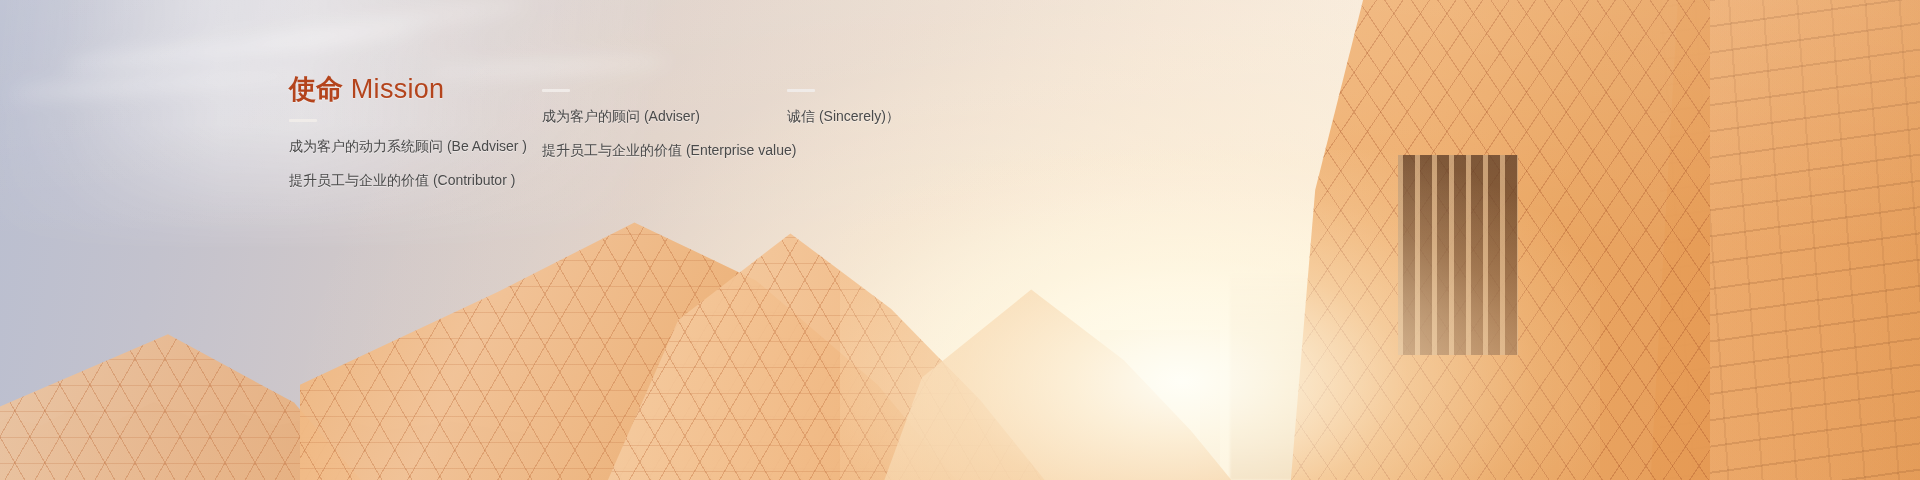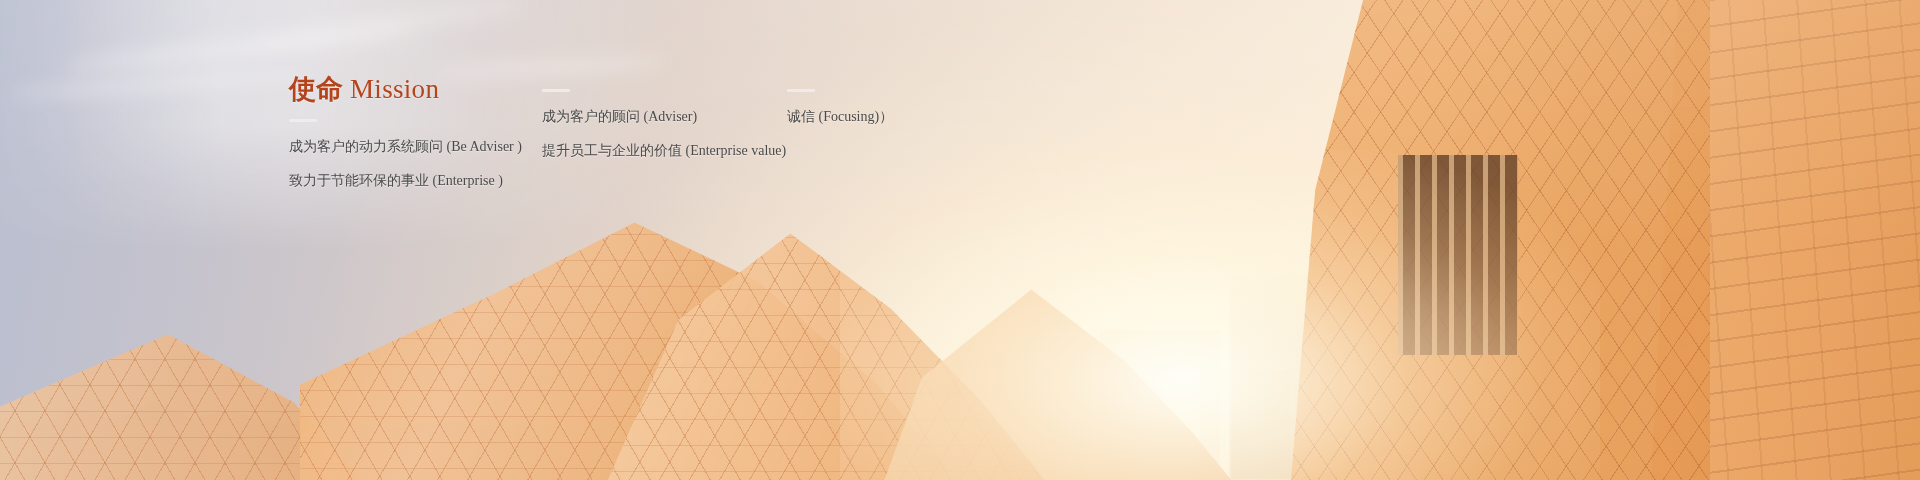--- a/index.html
+++ b/index.html
@@ -184,21 +184,21 @@
   .veil {
     position: absolute; left: 0; top: 0; width: 1920px; height: 250px;
     background: linear-gradient(180deg, rgba(255,255,255,0.10) 0%, rgba(255,255,255,0.04) 60%, rgba(255,255,255,0) 100%);
     pointer-events: none;
   }
 
   
   .content {
     position: absolute;
     left: 0; top: 0;
-    width: 1920px; height: 480px; font-family: Liberation Serif, serif;
+    width: 1920px; height: 480px;
   }
   .col { position: absolute; top: 74px; }
   .col-mission { left: 289px; }
   .col-desire  { left: 542px; }
   .col-values  { left: 787px; }
 
   .heading {
     margin: 0;
     font-size: 27px;
     font-weight: 700;
@@ -272,28 +272,28 @@
 
   <div class="bloom"></div>
   <div class="veil"></div>
 
   <div class="content">
 
     <div class="col col-mission">
       <h2 class="heading"><span>使命</span><span class="en">&nbsp;</span><span class="en">Mission</span></h2>
       <div class="divider"></div>
       <p class="line">成为客户的动力系统顾问 (Be Adviser )</p>
-      <p class="line">致力于节能环保的事业 (Enterprise )</p>
+      <p class="line">提升员工与企业的价值 (Contributor )</p>
     </div>
 
     <div class="col col-desire">
       <div class="divider"></div>
       <p class="line">成为客户的顾问 (Adviser)</p>
       <p class="line">提升员工与企业的价值 (Enterprise value)</p>
     </div>
 
     <div class="col col-values">
       <div class="divider"></div>
-      <p class="line">诚信 (Focusing)）</p>
+      <p class="line">诚信 (Sincerely)）</p>
     </div>
 
   </div>
 </div>
 
 </body></html>

